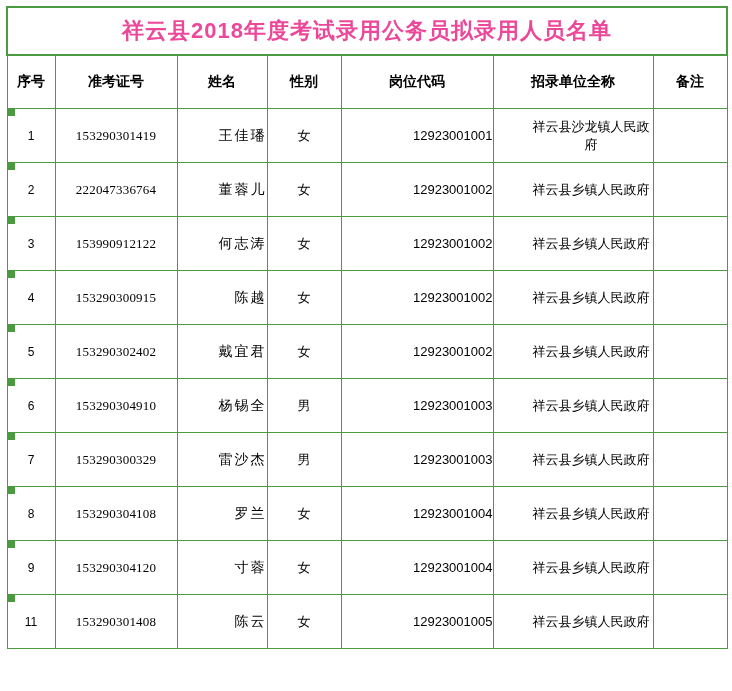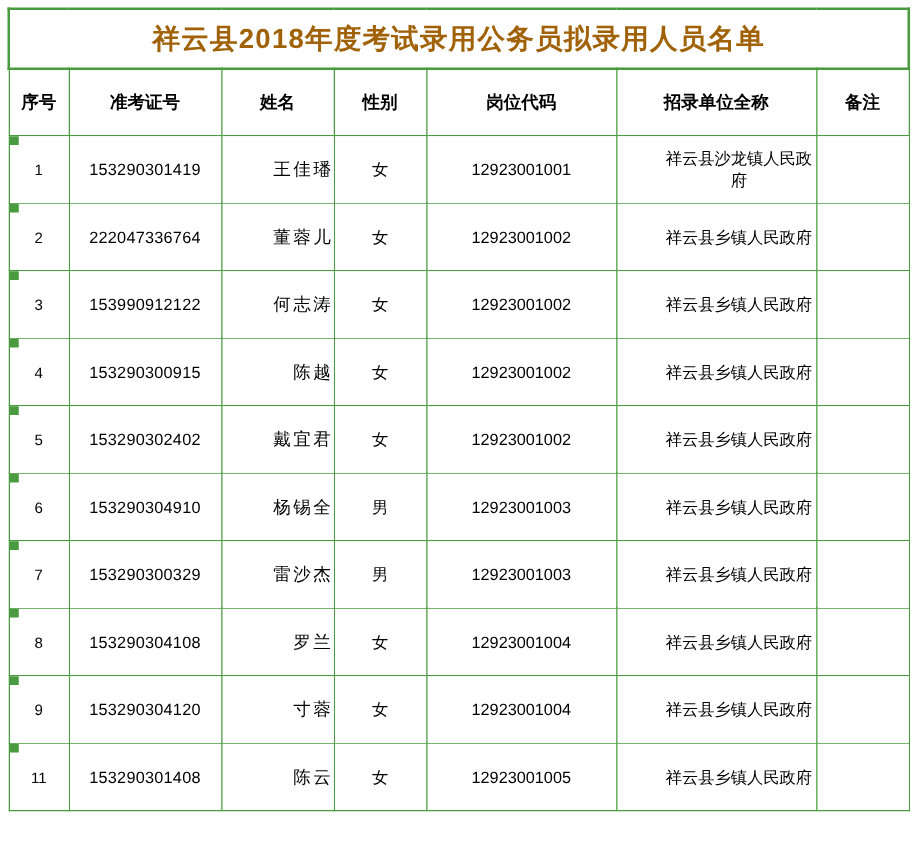--- a/index.html
+++ b/index.html
@@ -30,39 +30,39 @@
     padding: 0;
     text-align: center;
     vertical-align: middle;
     background: #ffffff;
   }
   .title-cell {
     height: 46px;
     font-size: 22px;
     font-weight: bold;
     letter-spacing: 1px;
-    color: #a16207;
+    color: #ec4899;
     border: 2px solid #4a9b3f !important;
   }
   .hdr td {
     height: 52px;
     font-size: 14px;
     font-weight: bold;
     margin-left: 20px;
   }
   .row td {
     height: 53px;
     font-size: 13px;
     position: relative;
   }
   .row td.c-idx { font-size: 12px; }
-  .row td.c-num { font-size: 13px; letter-spacing: 0.2px; }
+  .row td.c-num { font-size: 13px; letter-spacing: 0.2px; font-family: Liberation Serif, serif; }
   .row td.c-name { font-size: 14px; letter-spacing: 2px; text-align: right; }
   .row td.c-sex { font-size: 13px; }
-  .row td.c-code { font-size: 13px; }
+  .row td.c-code { font-size: 13px; text-align: right; }
   .row td.c-unit { font-size: 13px; padding-left: 36px; }
   .row td.c-note { font-size: 13px; }
 
   
   .corner-mark::before {
     content: "";
     position: absolute;
     left: 0;
     top: 0;
     width: 7px;

